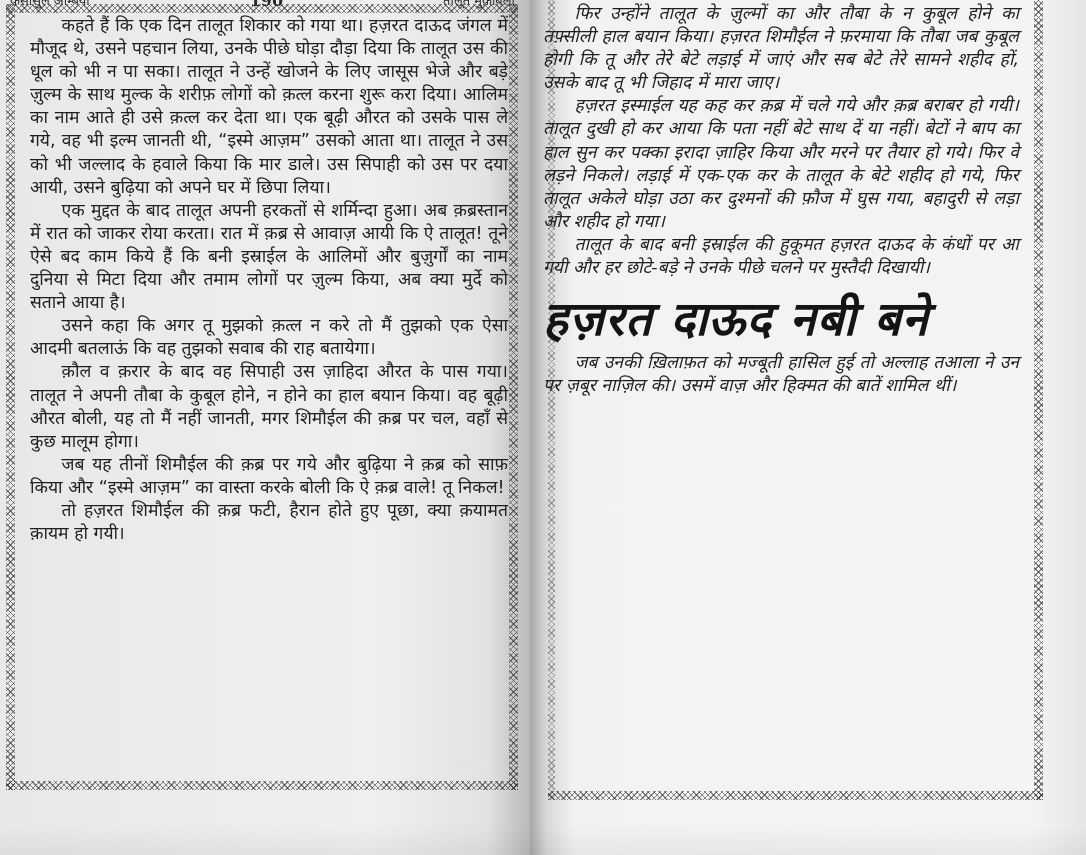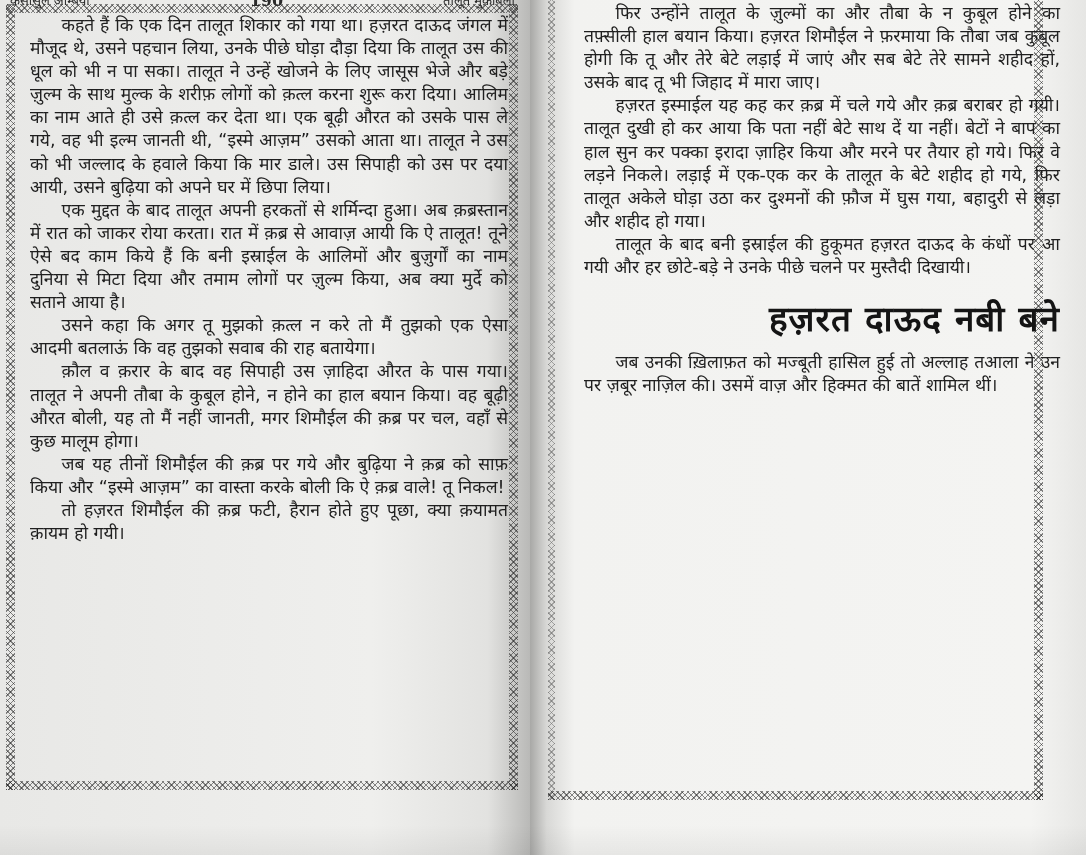--- a/index.html
+++ b/index.html
@@ -56,31 +56,31 @@
   .frame-right { left: 548px; top: -10px; width: 495px; height: 810px; }
 
   .text-block {
     position: absolute;
     color: #1f1f1f;
     font-size: 17.5px;
     line-height: 23.1px;
     text-align: justify;
   }
   .left-text { left: 30px; top: 14px; width: 478px; }
-  .right-text { left: 584px; top: 2px; width: 476px; }
+  .right-text { left: 543px; top: 2px; width: 476px; font-style: italic; }
   .text-block p {
     margin: 0;
     text-indent: 1.8em;
     text-align-last: left;
   }
   .chapter-title {
     font-family: "DejaVu Sans", sans-serif;
     font-weight: bold;
-    font-size: 35px;
-    text-align: right;
+    font-size: 47px;
+    text-align: left;
     margin: 18px 0 10px 0;
     letter-spacing: 1px;
     color: #141414;
     line-height: 44px;
   }
   .running-header {
     position: absolute;
     left: 10px; top: -9px;
     width: 505px;
     height: 18px;

